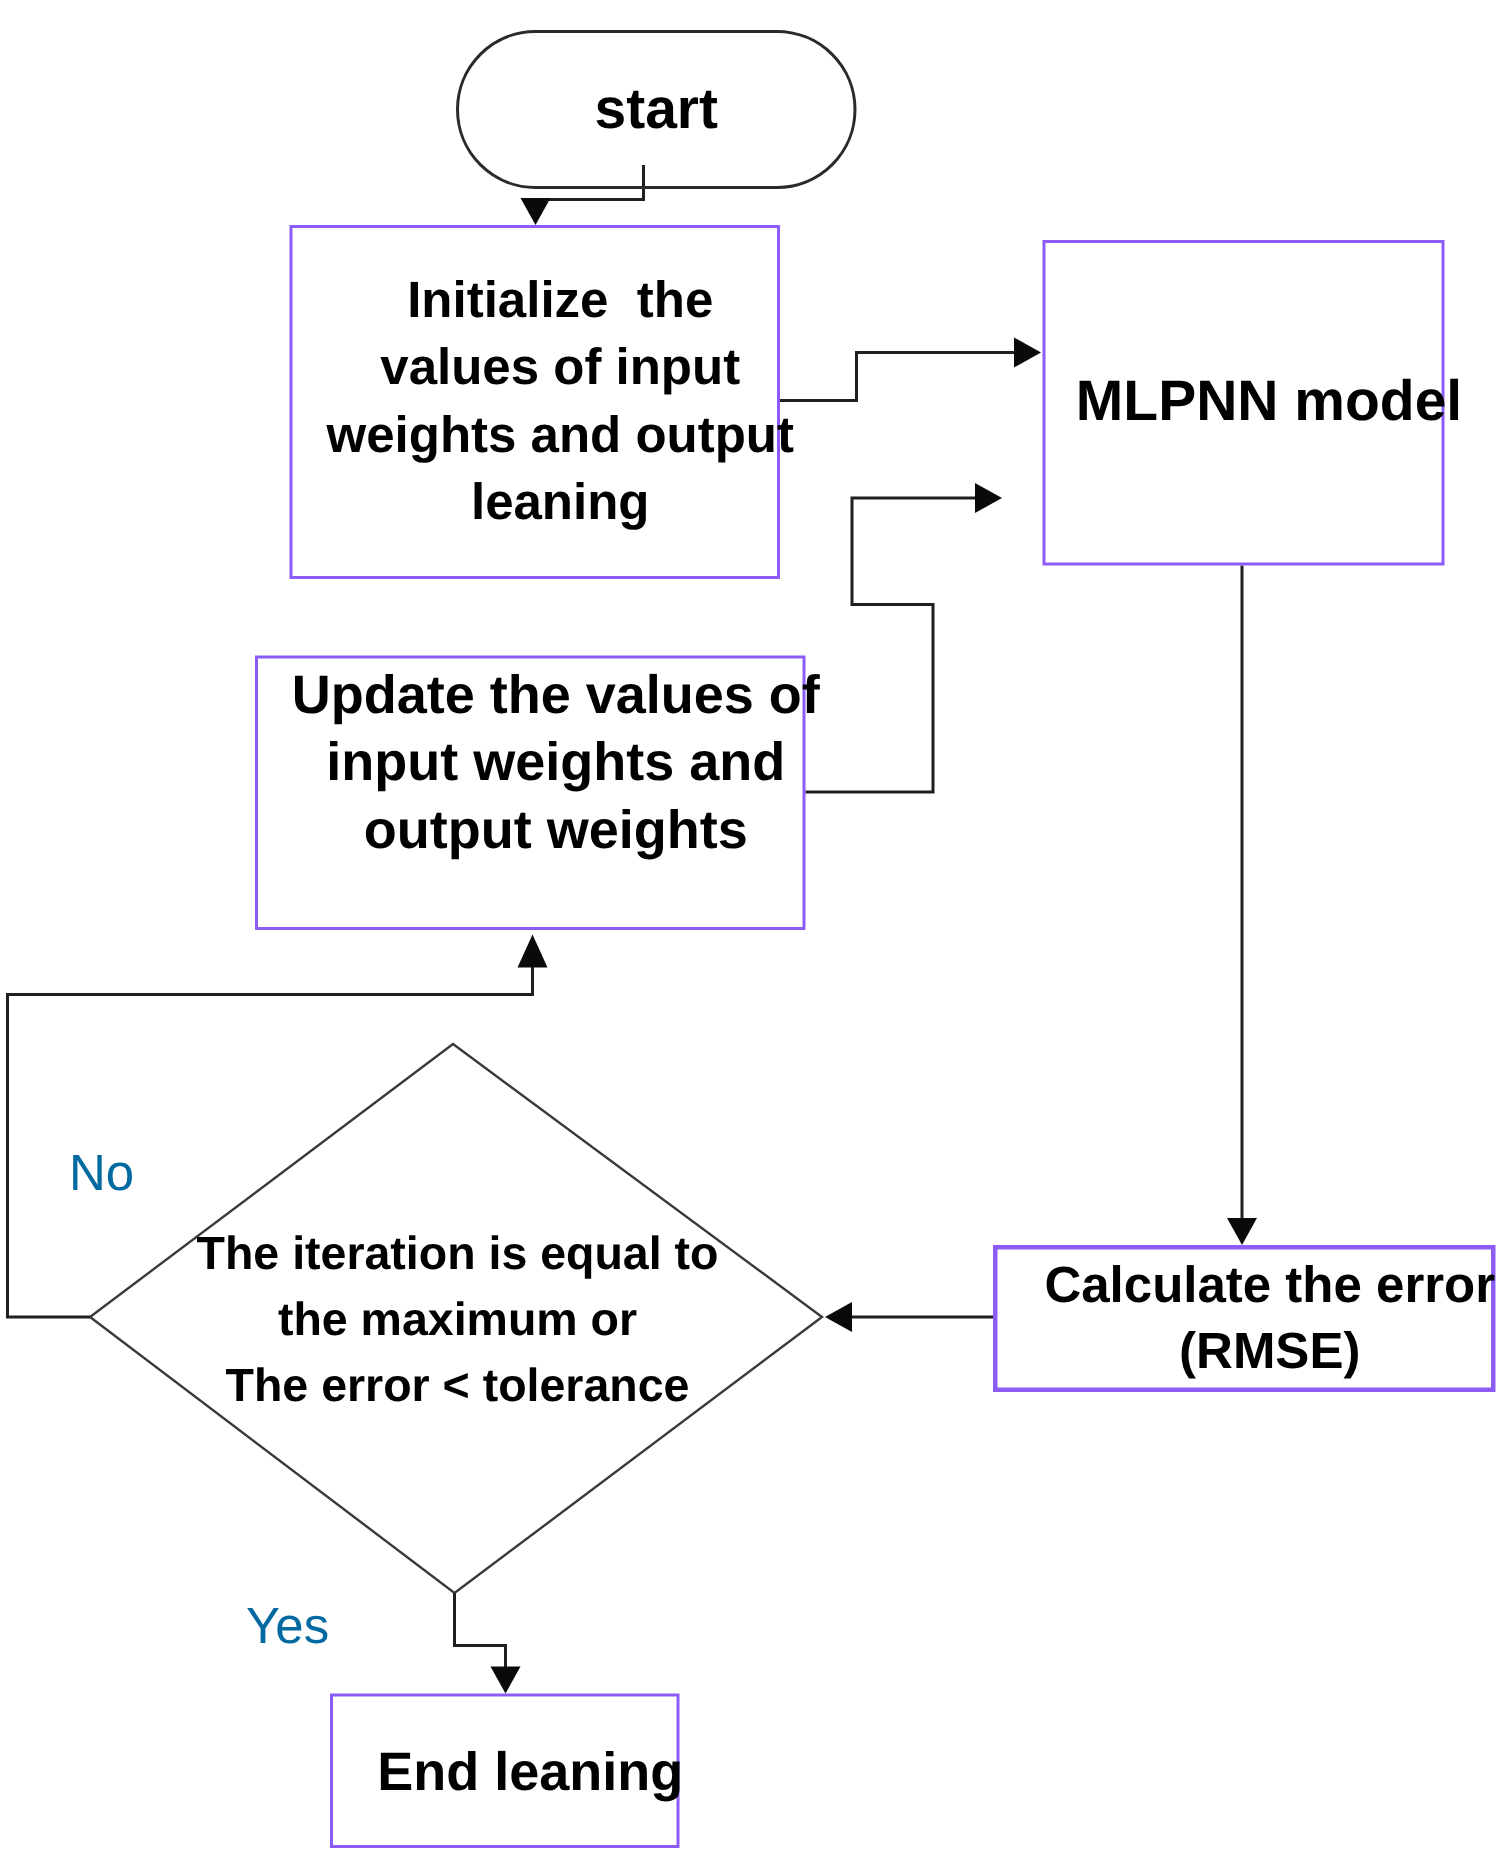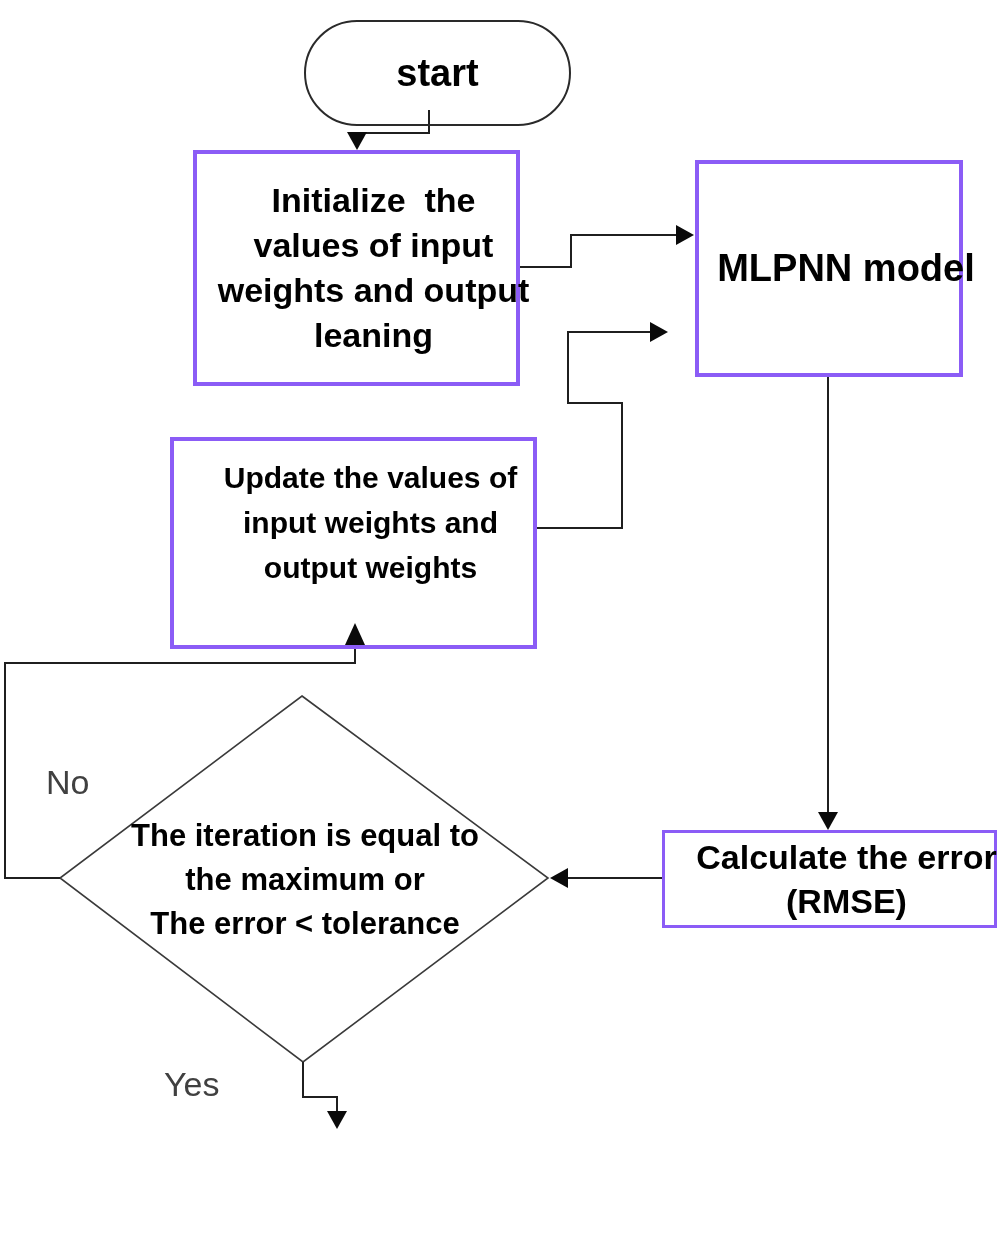--- a/index.html
+++ b/index.html
@@ -41,37 +41,37 @@
     position: absolute;
     box-sizing: border-box;
     display: flex;
     flex-direction: column;
     align-items: center;
     justify-content: center;
     text-align: center;
     font-weight: 700;
     background: transparent;
   }
-  .rect-node   { border: 4px solid #8b5cf6; padding-left: 34px; }
+  .rect-node   { border: 2px solid #8b5cf6; padding-left: 34px; }
   .terminator  { border: 2px solid #2a2a2a; border-radius: 53px; }
   .line { white-space: pre; display: block; }
 
   .node-start      { left: 304px; top: 4px;    width: 267px; height: 106px; font-size: 38px; margin-top: 16px; }
   .node-initialize { left: 193px; top: 150px;  width: 327px; height: 236px; font-size: 34px; line-height: 45px; }
   .node-mlpnn      { left: 695px; top: 160px;  width: 268px; height: 217px; font-size: 38px; }
-  .node-update     { left: 170px; top: 437px;  width: 367px; height: 212px; font-size: 30px; line-height: 45px; padding-bottom: 42px; }
+  .node-update     { left: 170px; top: 437px;  width: 367px; height: 183px; font-size: 36px; line-height: 45px; padding-bottom: 42px; }
   .node-calculate  { left: 662px; top: 830px;  width: 335px; height: 98px;  font-size: 34px; line-height: 44px; border-width: 3px; }
   .node-end        { left: 220px; top: 1129px; width: 233px; height: 103px; font-size: 36px; }
   .node-decision   { left: 80px;  top: 805px;  width: 450px; height: 150px; font-size: 31px; line-height: 44px; border: none; align-items: center; }
 
   .edge-label {
     position: absolute;
     font-size: 34px;
     font-weight: 400;
-    color: #404040;
+    color: #0369a1;
     line-height: 40px;
   }
   .label-no  { left: 46px;  top: 762px; }
   .label-yes { left: 164px; top: 1064px; }
 </style>
 </head>
 <body>
 
 <div class="canvas">
 
@@ -126,17 +126,20 @@
     <span class="line">The iteration is equal to</span>
     <span class="line">the maximum or</span>
     <span class="line">The error &lt; tolerance</span>
   </div>
 
   <div class="node rect-node node-calculate">
     <span class="line">Calculate the error</span>
     <span class="line">(RMSE)</span>
   </div>
 
+  <div class="node rect-node node-end">
+    <span class="line">End leaning</span>
+  </div>
 
   <div class="edge-label label-no">No</div>
   <div class="edge-label label-yes">Yes</div>
 
 </div>
 
 </body></html>

